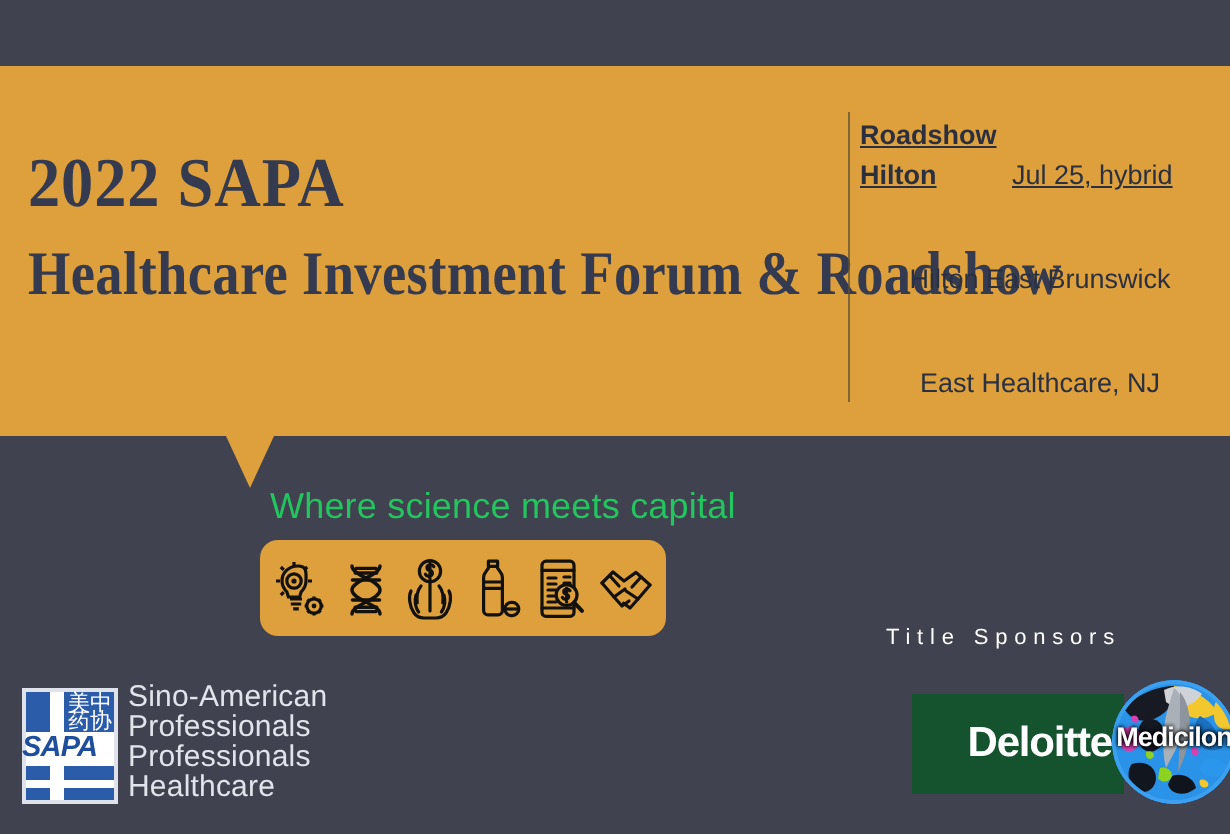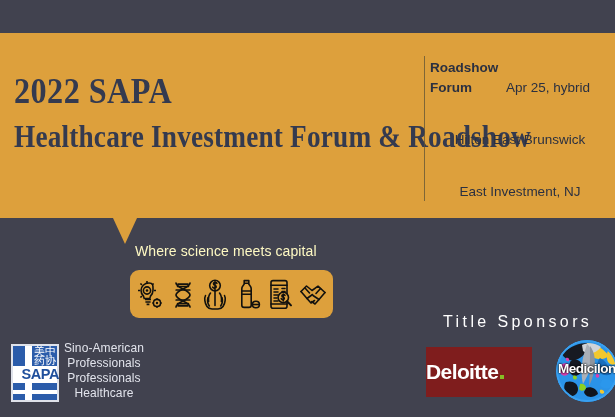--- a/index.html
+++ b/index.html
@@ -83,42 +83,43 @@
     left: 430px;
     top: 58px;
     width: 180px;
     color: #2b3040;
     font-size: 13.5px;
     line-height: 20px;
   }
   .details .row {
     display: flex;
     white-space: nowrap;
+    text-decoration: underline;
   }
   .details .row .lbl {
     font-weight: bold;
     width: 76px;
     flex: 0 0 76px;
   }
   .details .row .val {
     font-weight: normal;
   }
   .details .venue {
     text-align: center;
     margin-top: 5px;
   }
   .details .venue div { white-space: nowrap; margin-top: 32px; }
 
   
   .tagline {
     position: absolute;
     left: 135px;
     top: 243px;
-    color: #fef9c3;
-    font-size: 14px;
+    color: #22c55e;
+    font-size: 18px;
     letter-spacing: 0.1px;
     white-space: nowrap;
   }
 
   
   .icon-strip {
     position: absolute;
     left: 130px;
     top: 270px;
     width: 203px;
@@ -193,57 +194,57 @@
   .sapa-logo .word {
     position: absolute;
     left: 0;
     right: 0;
     top: 23px;
     height: 15px;
     color: #1f4f9c;
     font-size: 14.5px;
     font-weight: bold;
     letter-spacing: -0.4px;
-    text-align: right;
+    text-align: left;
     line-height: 15px;
     font-family: "Liberation Sans", sans-serif;
+    font-style: italic;
   }
   .sapa-text {
     position: absolute;
     left: 64px;
     top: 341px;
     color: #e2e4ec;
-    font-size: 12px;
+    font-size: 15px;
     line-height: 15px;
     letter-spacing: 0.1px;
-    text-align: center;
   }
   .sapa-text div { white-space: nowrap; }
 
   
   .sponsors-title {
     position: absolute;
     left: 443px;
     top: 313px;
     color: #ffffff;
-    font-size: 16px;
+    font-size: 11px;
     letter-spacing: 3.4px;
     font-weight: normal;
     white-space: nowrap;
   }
   .deloitte {
     position: absolute;
-    left: 426px;
+    left: 456px;
     top: 347px;
     width: 106px;
     height: 50px;
-    background: #7f1d1d;
+    background: #14532d;
     display: flex;
     align-items: center;
-    justify-content: flex-start;
+    justify-content: flex-end;
   }
   .deloitte .txt {
     color: #ffffff;
     font-size: 21px;
     font-weight: bold;
     letter-spacing: -0.6px;
     position: relative;
   }
   .deloitte .dot {
     display: inline-block;
@@ -290,26 +291,26 @@
     <span class="line2">Healthcare Investment Forum &amp; Roadshow</span>
   </div>
 
   <div class="divider"></div>
 
   <div class="details">
     <div class="row">
       <span class="lbl">Roadshow</span>
     </div>
     <div class="row">
-      <span class="lbl">Forum</span>
-      <span class="val">Apr 25, hybrid</span>
+      <span class="lbl">Hilton</span>
+      <span class="val">Jul 25, hybrid</span>
     </div>
     <div class="venue">
       <div>Hilton East Brunswick</div>
-      <div>East Investment, NJ</div>
+      <div>East Healthcare, NJ</div>
     </div>
   </div>
 
   <div class="tagline">Where science meets capital</div>
 
   <div class="icon-strip">
 
     <span class="ico">
       <svg width="28" height="33" viewBox="0 0 28 33">
         <g fill="none" stroke="#12110e" stroke-width="1.6">

